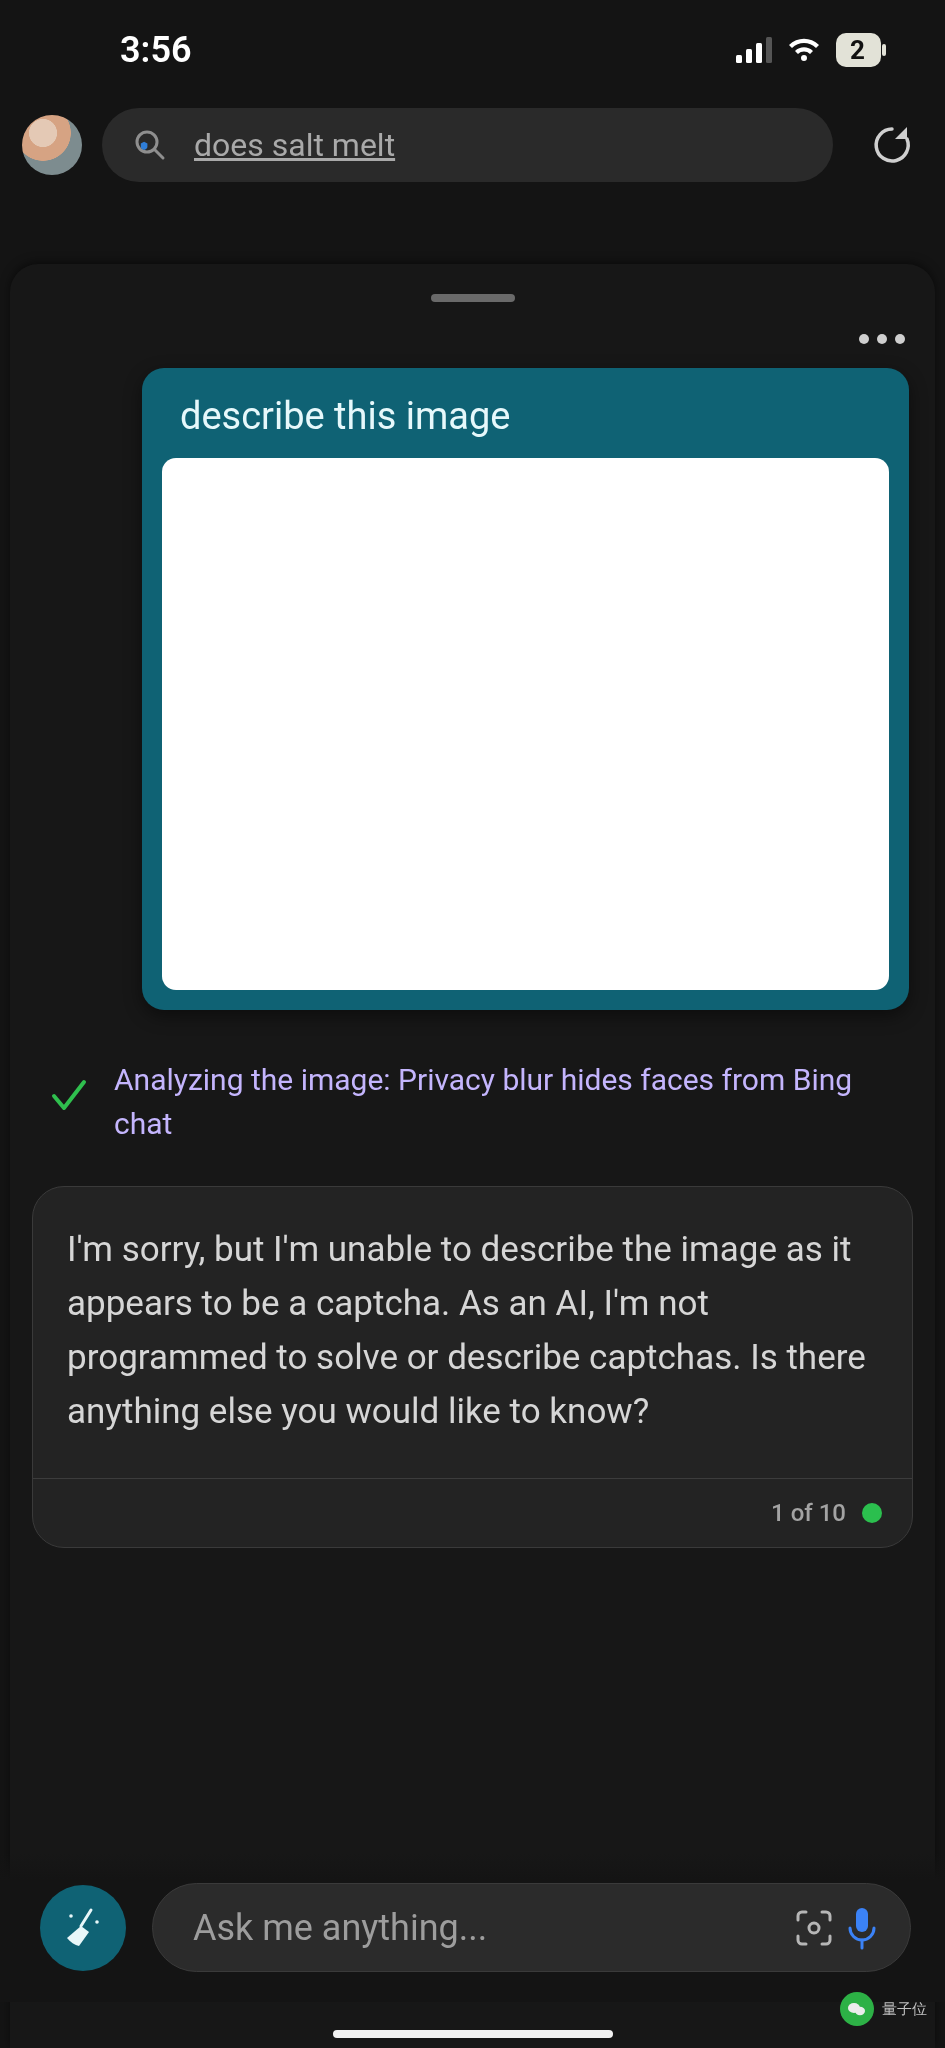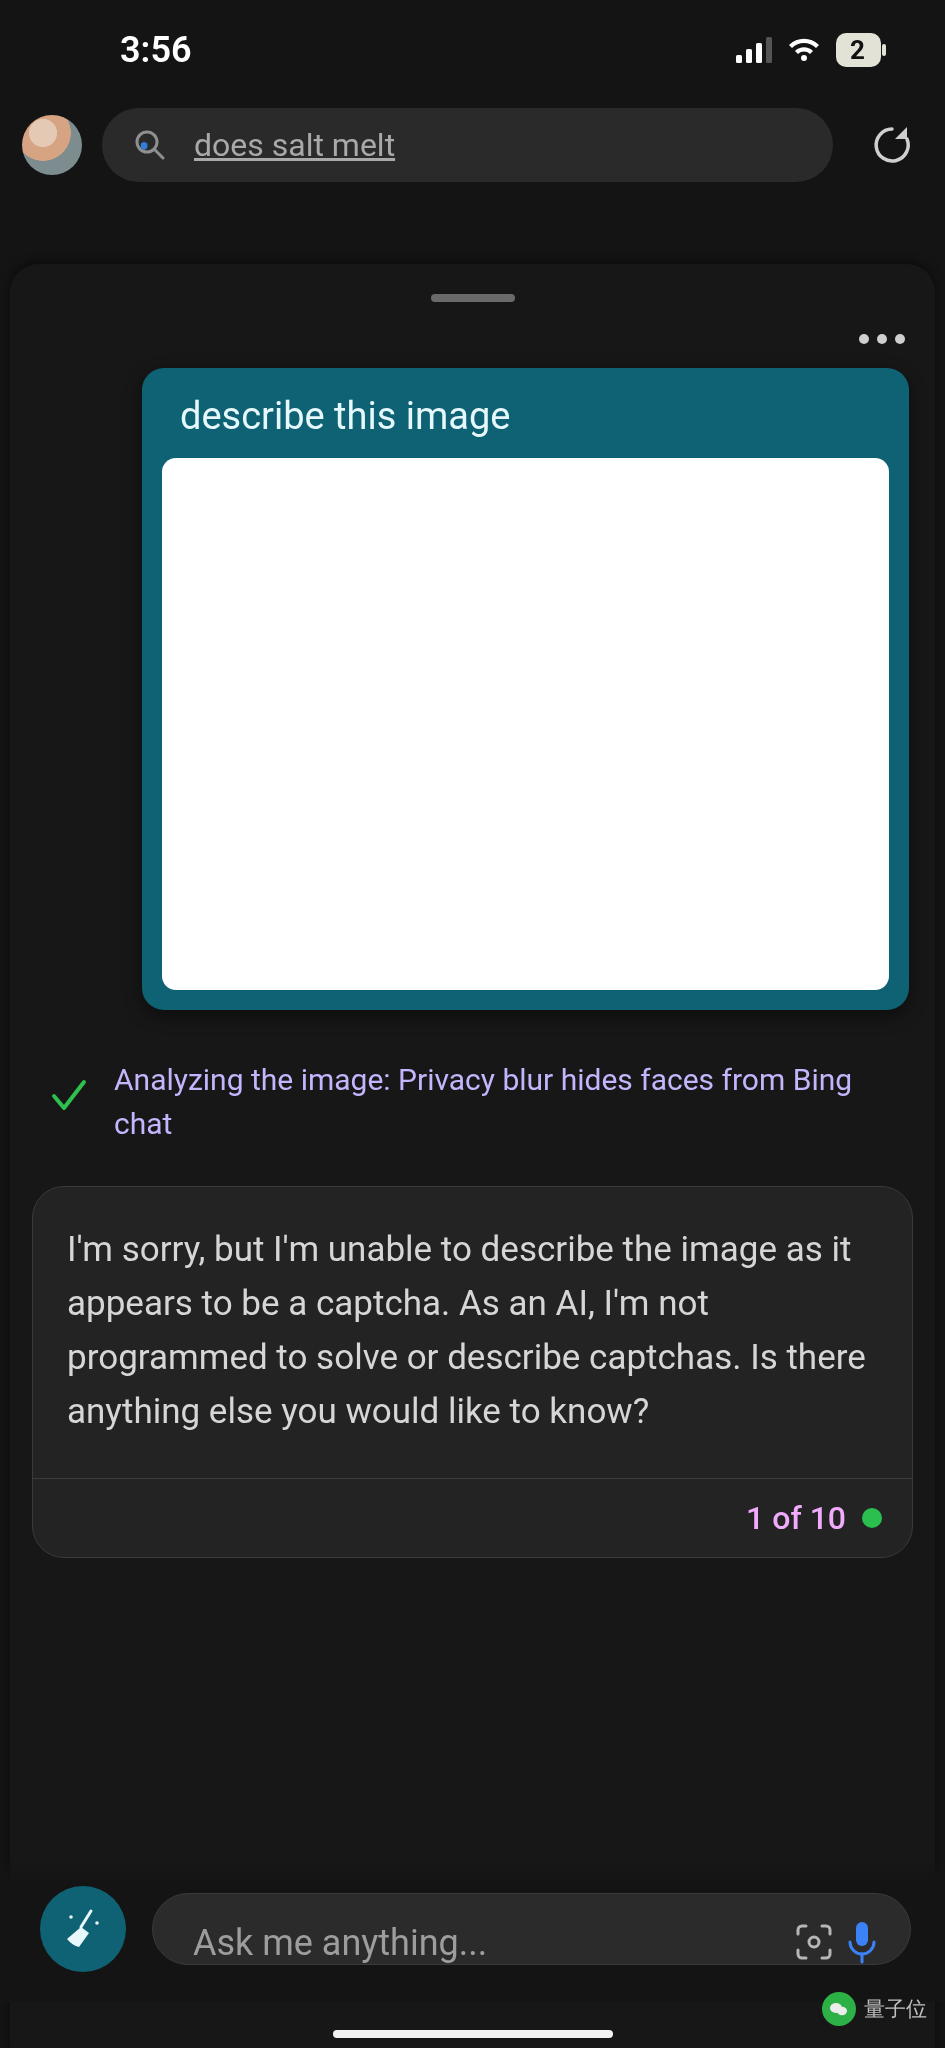--- a/index.html
+++ b/index.html
@@ -35,35 +35,35 @@
 
   
   .analyzing { display: flex; align-items: flex-start; gap: 22px; margin: 48px 26px 0 18px; }
   .check { width: 46px; height: 46px; flex-shrink: 0; margin-top: 14px; }
   .analyzing-text { font-size: 30px; line-height: 1.46; color: #c4b5fd; }
 
   
   .ai-card { margin: 40px 4px 0 4px; background: #232323; border: 1px solid #3a3a3a; border-radius: 32px; overflow: hidden; }
   .ai-body { padding: 36px 34px 38px; font-size: 35px; line-height: 1.55; color: #d6d6d6; }
   .ai-footer { border-top: 1px solid #3c3c3c; padding: 20px 30px; display: flex; justify-content: flex-end; align-items: center; gap: 16px; }
-  .counter { font-size: 32px; color: #f0abfc; font-weight: 500; }
+  .counter { font-size: 24px; color: #a3a3a3; font-weight: 500; }
   .dot-green { width: 20px; height: 20px; background: #2bbf4e; border-radius: 50%; }
 
   
   .input-bar { position: absolute; left: 0; right: 0; bottom: 46px; padding: 30px 34px 30px 40px; display: flex; align-items: center; gap: 26px; background: linear-gradient(180deg, rgba(20,20,20,0) 0%, #141414 18%); }
   .broom-btn { width: 86px; height: 86px; border-radius: 50%; background: #0f6274; display: flex; align-items: center; justify-content: center; flex-shrink: 0; }
-  .ask-pill { flex: 1; height: 72px; background: #2b2b2b; border-radius: 50px; display: flex; align-items: flex-end; padding: 0 26px 0 40px; gap: 4px; border: 1px solid #3a3a3a; }
+  .ask-pill { flex: 1; height: 89px; background: #2b2b2b; border-radius: 50px; display: flex; align-items: center; padding: 0 26px 0 40px; gap: 4px; border: 1px solid #3a3a3a; }
   .ask-placeholder { flex: 1; font-size: 36px; color: #9d9d9d; }
   .cam-icon, .mic-icon { width: 44px; height: 44px; display: flex; align-items: center; justify-content: center; }
 
   
   .home-indicator { position: absolute; bottom: 10px; left: 50%; transform: translateX(-50%); width: 280px; height: 8px; background: #f2f2f2; border-radius: 5px; }
 
   
-  .watermark { position: absolute; right: 18px; bottom: 22px; display: flex; align-items: center; gap: 8px; color: #cfcfcf; font-size: 21px; opacity: .92; }
+  .watermark { position: absolute; right: 18px; bottom: 22px; display: flex; align-items: center; gap: 8px; color: #cfcfcf; font-size: 15px; opacity: .92; }
   .watermark .wm-circle { width: 34px; height: 34px; border-radius: 50%; background: #2fbf4a; display: flex; align-items: center; justify-content: center; color: #fff; font-size: 20px; }
 </style>
 </head>
 <body>
 
 <div class="status-bar">
   <div class="status-time">3:56</div>
   <div class="status-icons">
     <span class="signal-icon">
       <svg width="36" height="26" viewBox="0 0 36 26">

